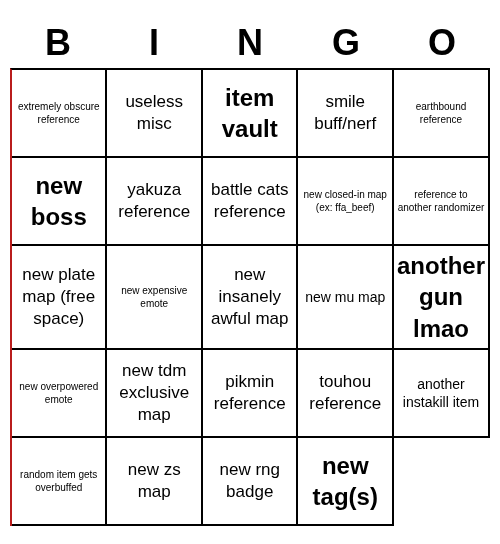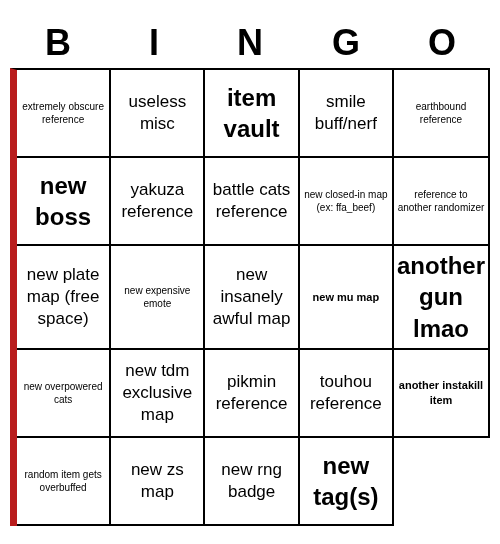--- a/index.html
+++ b/index.html
@@ -22,42 +22,42 @@
       text-align: center;
     }
     .bingo-letter {
       font-size: 36px;
       font-weight: bold;
       padding: 4px 0;
     }
     .bingo-grid {
       display: grid;
       grid-template-columns: repeat(5, 1fr);
-      border-left: 7px solid #b91c1c;
+      border-left: 2px solid #b91c1c;
       border-top: 2px solid #000;
     }
     .bingo-cell {
       border-right: 2px solid #000;
       border-bottom: 2px solid #000;
       display: flex;
       align-items: center;
       justify-content: center;
       text-align: center;
       padding: 4px 3px;
       min-height: 88px;
       font-size: 17px;
       line-height: 1.3;
     }
     .bingo-cell.large-text {
       font-size: 24px;
       font-weight: bold;
     }
     .bingo-cell.medium-text {
-      font-size: 11px;
-      font-weight: bold;
+      font-size: 14px;
+      font-weight: normal;
     }
     .bingo-cell.small-text {
       font-size: 10px;
     }
   </style>
 </head>
 <body>
 
 <div class="bingo-container">
   <div class="bingo-header">
@@ -76,21 +76,21 @@
       <div class="bingo-cell large-text">new boss</div>
       <div class="bingo-cell">yakuza reference</div>
       <div class="bingo-cell">battle cats reference</div>
       <div class="bingo-cell small-text">new closed-in map (ex: ffa_beef)</div>
       <div class="bingo-cell small-text">reference to another randomizer</div>
       <div class="bingo-cell">new plate map (free space)</div>
       <div class="bingo-cell small-text">new expensive emote</div>
       <div class="bingo-cell">new insanely awful map</div>
       <div class="bingo-cell medium-text">new mu map</div>
       <div class="bingo-cell large-text">another gun lmao</div>
-      <div class="bingo-cell small-text">new overpowered cats</div>
+      <div class="bingo-cell small-text">new overpowered emote</div>
       <div class="bingo-cell">new tdm exclusive map</div>
       <div class="bingo-cell">pikmin reference</div>
       <div class="bingo-cell">touhou reference</div>
       <div class="bingo-cell medium-text">another instakill item</div>
       <div class="bingo-cell small-text">random item gets overbuffed</div>
       <div class="bingo-cell">new zs map</div>
       <div class="bingo-cell">new rng badge</div>
       <div class="bingo-cell large-text">new tag(s)</div>
     </div>
 </div>

